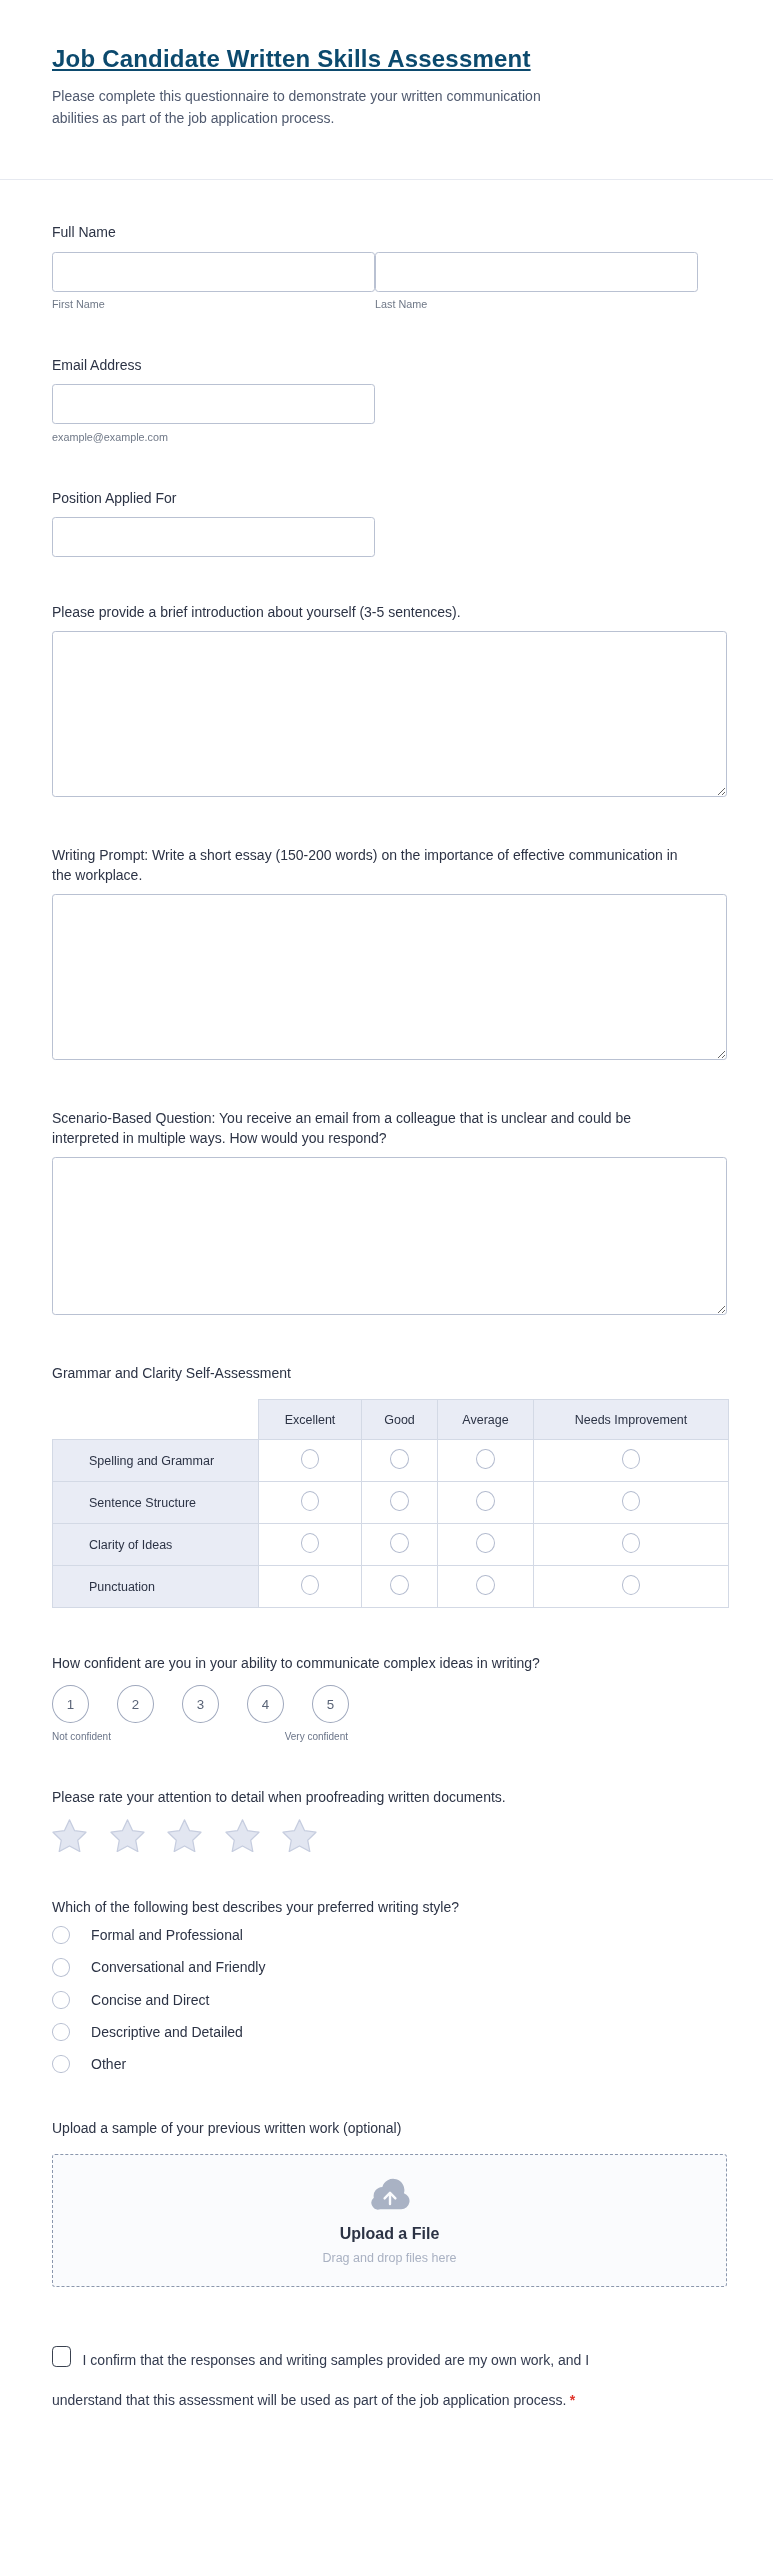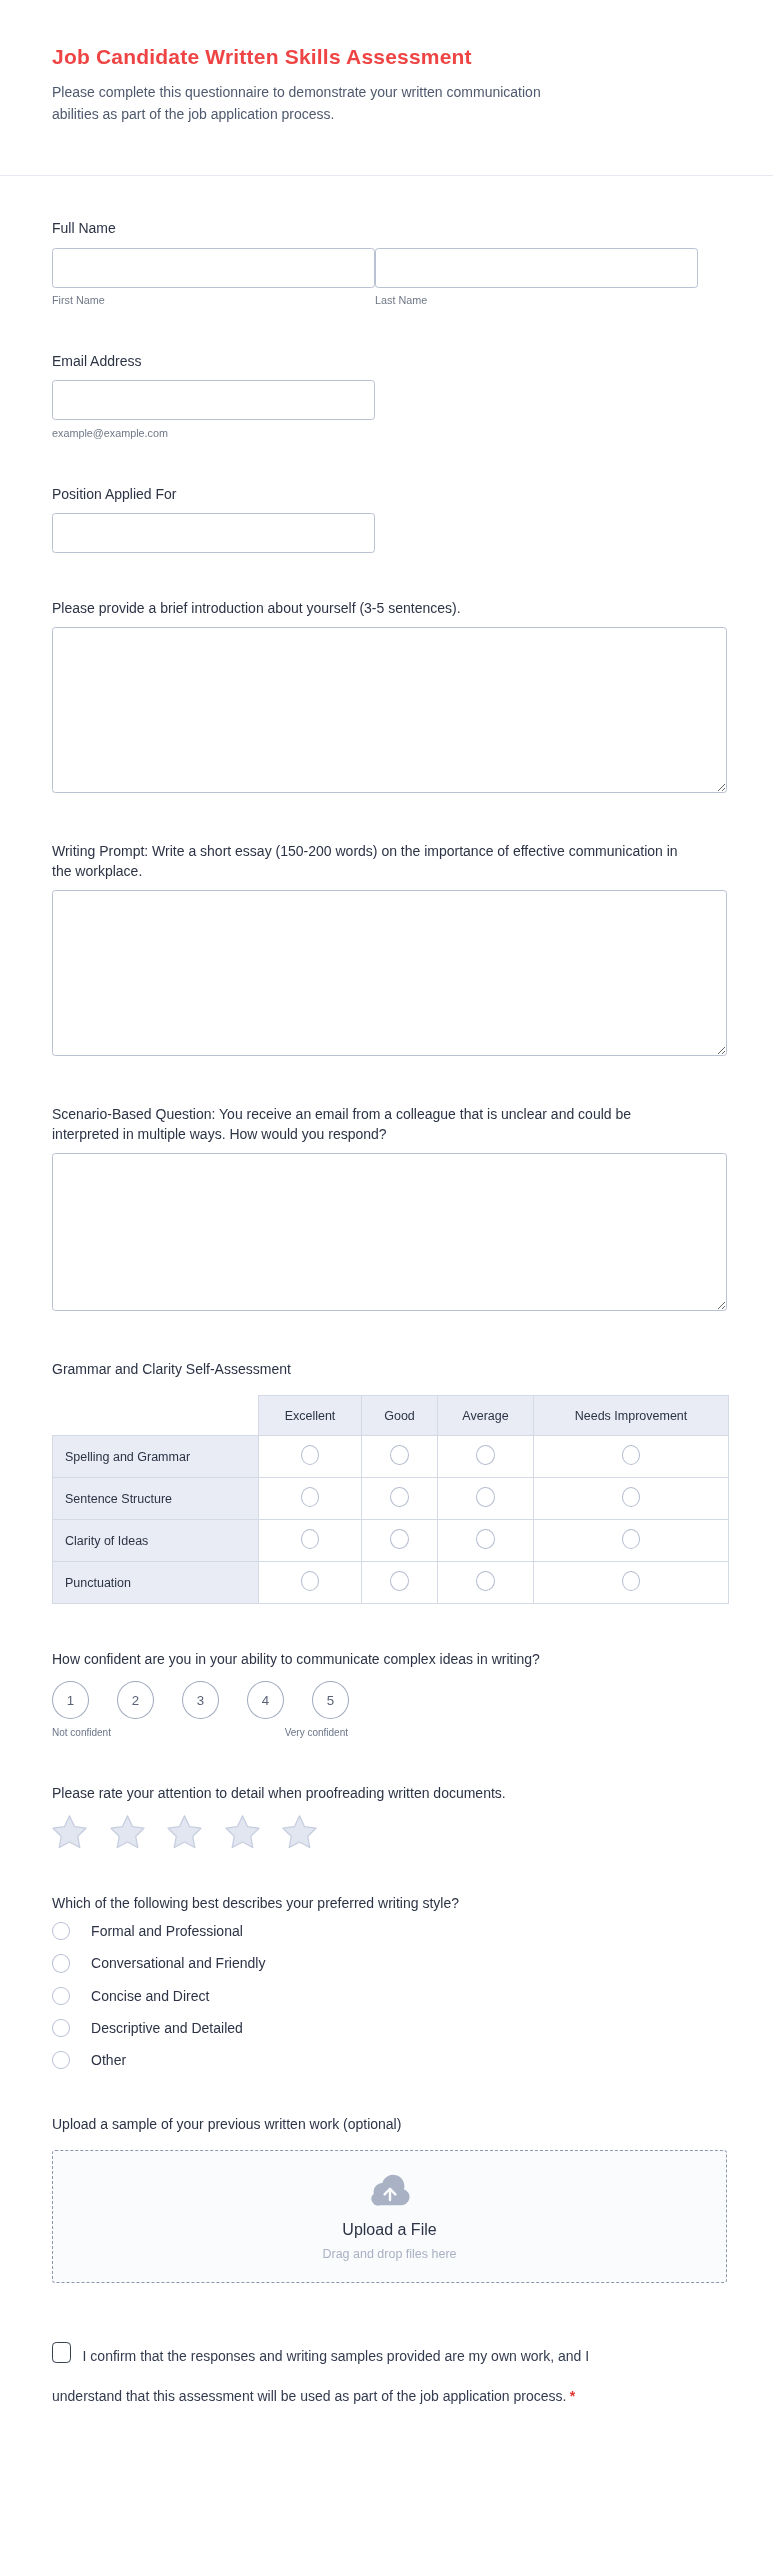--- a/index.html
+++ b/index.html
@@ -21,24 +21,25 @@
     min-height:2576px;
     font-family:"Liberation Sans","DejaVu Sans",sans-serif;
     color:var(--label-dark);
   }
   
   .form-header{
     padding:45px 52px 50px 52px;
     border-bottom:0.8px solid #e6e9f0;
   }
   .form-title{
-    font-size:21px;
+    font-size:24px;
     font-weight:700;
     letter-spacing:0.2px;
-    color:#ef4444;
+    color:#0c4a6e;
+    text-decoration:underline;
   }
   .form-subtitle{
     margin-top:13.3px;
     font-size:14px;
     line-height:21.6px;
     color:#4f596e;
     max-width:532px;
   }
   
   .form-body{padding:42px 47px 0 52px;}
@@ -102,21 +103,21 @@
     text-align:center;
     vertical-align:middle;
   }
   .matrix-table thead th.corner{
     background:transparent;border:none;
   }
   .matrix-table tbody th{
     background:var(--matrix-header-bg);
     height:42px;
     text-align:left;
-    padding-left:12px;
+    padding-left:36px;
     vertical-align:middle;
   }
   .matrix-table tbody td{
     background:#fff;text-align:center;vertical-align:middle;
   }
   .radio-circle{
     display:inline-block;
     width:18.3px;height:20px;
     border:0.8px solid #b4bccf;
     border-radius:50%;
@@ -163,21 +164,21 @@
     width:675px;height:133px;
     border:0.8px dashed #8b97ad;
     border-radius:3.3px;
     background:#fafbfd;
     display:flex;flex-direction:column;
     align-items:center;justify-content:center;
     margin-top:16px;
     cursor:pointer;
   }
   .upload-title{
-    font-size:16px;font-weight:400;color:var(--label-dark);
+    font-size:16px;font-weight:700;color:var(--label-dark);
     margin-top:11.6px;
   }
   .upload-hint{
     font-size:12.5px;color:var(--hint-gray);
     margin-top:7.5px;
   }
   
   .confirm-field{margin-top:53px;margin-bottom:0;}
   .confirm-label{
     max-width:549px;

